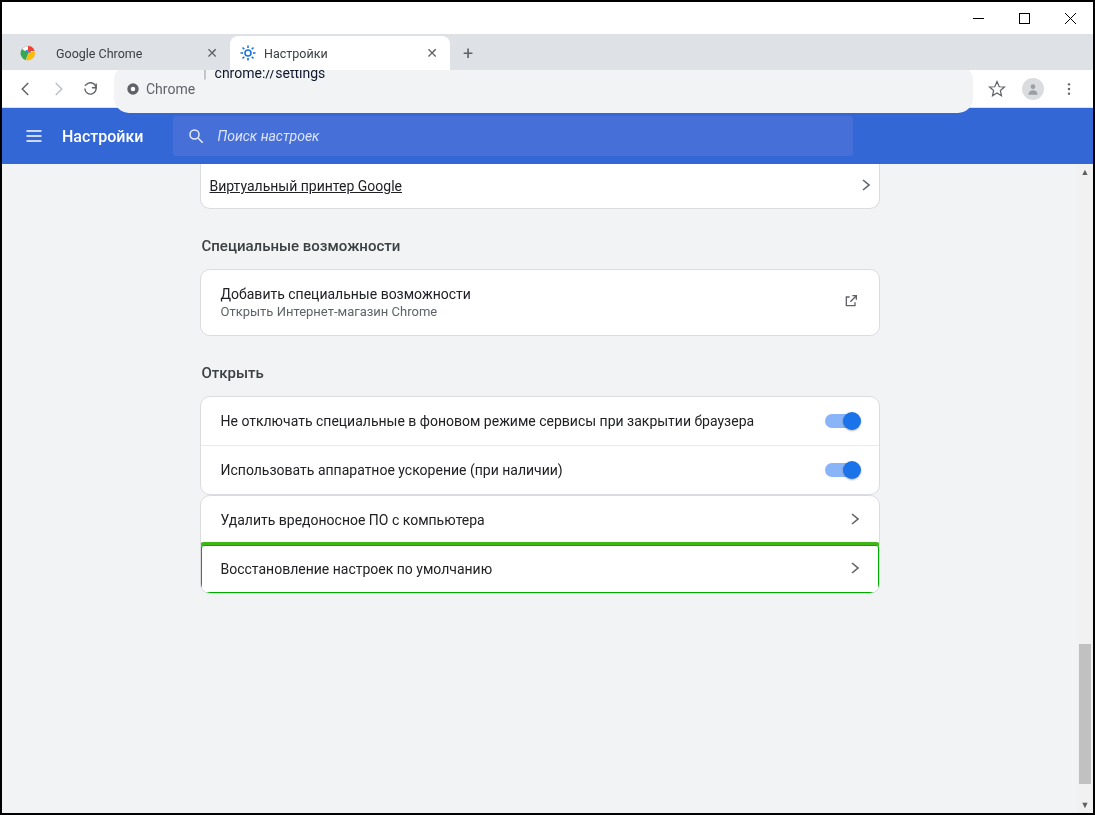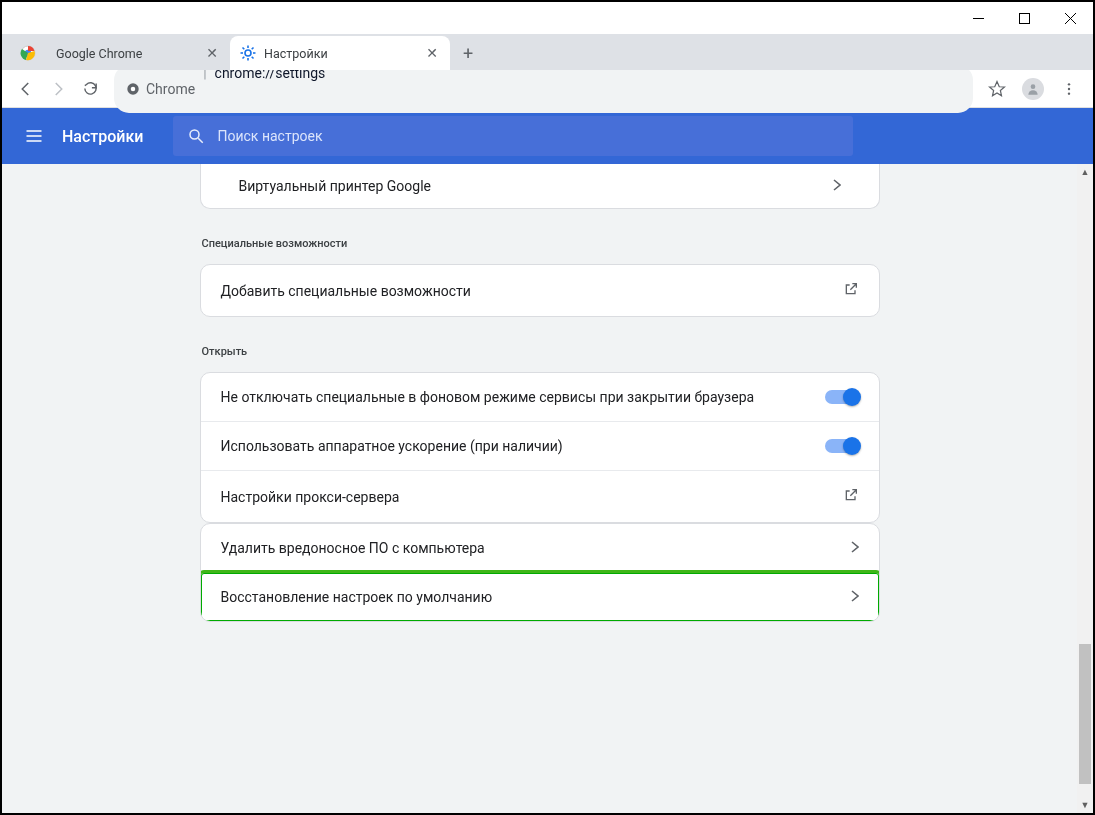--- a/index.html
+++ b/index.html
@@ -27,47 +27,47 @@
   .omnibox .sep { margin:0 8px; color:#9aa0a6;}
   .omnibox .url { color:#0f172a;}
   .rightactions { display:flex; align-items:center; gap:4px;}
   .staricon, .avatar, .menu3 { width:32px; height:32px; display:flex; align-items:center; justify-content:center; color:#5f6368;}
   .avatar .circ { width:22px; height:22px; border-radius:50%; background:#dadce0; display:flex; align-items:center; justify-content:center;}
   
   .bluebar { height: 56px; background:#3367d6; display:flex; align-items:center; padding:0 18px; color:#fff;}
   .hambtn { width:28px; height:28px; display:flex; align-items:center; justify-content:center; margin-right:14px;}
   .bluetitle { font-size:16px; font-weight:500; margin-right:30px;}
   .searchbox { flex:0 0 680px; max-width:680px; height:40px; background:#476fd8; border-radius:3px; display:flex; align-items:center; padding:0 14px; color:#e8eefb;}
-  .searchbox input { background:transparent; border:none; outline:none; color:#fff; font-size:14px; margin-left:12px; flex:1;}
+  .searchbox input { background:transparent; border:none; outline:none; color:#fff; font-size:14px; margin-left:12px; flex:1;font-style:italic;}
   .searchbox input::placeholder { color:#dbe4fb; }
   
   .contentwrap { position:absolute; top: calc(32px + 36px + 38px + 56px); bottom:0; left:0; right:0; background:#f1f3f4; overflow:hidden;}
   .scrollarea { position:absolute; top:0; bottom:0; left:0; right:16px; overflow:hidden;}
   .scrollbar { position:absolute; top:0; right:0; bottom:0; width:16px; background:#f1f1f1;}
   .scrollbar .uparrow, .scrollbar .downarrow { position:absolute; left:0; right:0; height:16px; display:flex; align-items:center; justify-content:center; color:#606060; font-size:9px;}
   .scrollbar .uparrow{top:0;} .scrollbar .downarrow{bottom:0;}
   .scrollbar .thumb { position:absolute; left:2px; right:2px; background:#c1c1c1; border-radius:0;}
   .centercol { width: 680px; margin: 0 auto; padding-top: 0px;}
   .card { background:#fff; border:1px solid #dadce0; border-radius:10px; overflow:hidden;}
-  .sectiontitle { font-size:11px; color:#3c4043; margin: 28px 0 14px 2px; font-weight:500;}
+  .sectiontitle { font-size:15px; color:#3c4043; margin: 28px 0 14px 2px; font-weight:500;}
   .row { display:flex; align-items:center; justify-content:space-between; padding: 16px 20px; font-size:14px; color:#202124;}
   .row + .row { border-top:1px solid #e8eaed;}
   .rowmain { display:flex; flex-direction:column;}
   .rowsub { font-size:13px; color:#5f6368; margin-top:2px;}
   .chev { color:#5f6368;}
   .extlink { color:#5f6368;}
   
   .toggle { width:34px; height:14px; background:#8ab4f8; border-radius:7px; position:relative;}
   .toggle .knob { width:18px; height:18px; background:#1a73e8; border-radius:50%; position:absolute; top:-2px; right:-2px; box-shadow:0 1px 2px rgba(0,0,0,.3);}
   
   .hlrow { position:relative; }
   .hlborder { position:absolute; inset:-3px; border:3px solid #3fb618; border-radius:6px; pointer-events:none; box-shadow: inset 0 0 0 1px #0a0;}
   
   .topcard { margin-top: 0; border-top:none; border-top-left-radius:0; border-top-right-radius:0;}
-  .topcard .row { padding: 14px 38px;}
+  .topcard .row { padding: 14px 9px; text-decoration: underline;}
   
   .chromefav { width:16px; height:16px; }
 </style>
 </head>
 <body>
 
 <div class="frame">
 
   <div class="titlebar">
     <div class="winbtn">
@@ -206,20 +206,21 @@
                 </svg>
             </span>
           </div>
         </div>
 
         <div class="sectiontitle">Специальные возможности</div>
         <div class="card">
           <div class="row">
             <div class="rowmain">
               <span>Добавить специальные возможности</span>
+              <span class="rowsub">Открыть Интернет-магазин Chrome</span>
             </div>
             <span class="extlink">
               <svg width="16" height="16" viewBox="0 0 24 24">
                   <path d="M14 4 H20 V10 M20 4 L11 13" fill="none" stroke="#5f6368" stroke-width="2"></path>
                   <path d="M18 14 V19 H5 V6 H10" fill="none" stroke="#5f6368" stroke-width="2"></path>
                 </svg>
             </span>
           </div>
         </div>
 
@@ -234,31 +235,20 @@
               </div>
           </div>
           <div class="row">
             <div class="rowmain">
                 <span>Использовать аппаратное ускорение (при наличии)</span>
               </div>
             <div class="toggle">
                 <div class="knob"></div>
               </div>
           </div>
-          <div class="row">
-            <div class="rowmain">
-                <span>Настройки прокси-сервера</span>
-              </div>
-            <span class="extlink">
-              <svg width="16" height="16" viewBox="0 0 24 24">
-                  <path d="M14 4 H20 V10 M20 4 L11 13" fill="none" stroke="#5f6368" stroke-width="2"></path>
-                  <path d="M18 14 V19 H5 V6 H10" fill="none" stroke="#5f6368" stroke-width="2"></path>
-                </svg>
-            </span>
-          </div>
         </div>
 
         <div class="card">
           <div class="row">
             <div class="rowmain">
                 <span>Удалить вредоносное ПО с компьютера</span>
               </div>
             <span class="chev">
               <svg width="8" height="12" viewBox="0 0 8 12">
                   <path d="M1 1 L7 6 L1 11" fill="none" stroke="#5f6368" stroke-width="1.6"></path>

